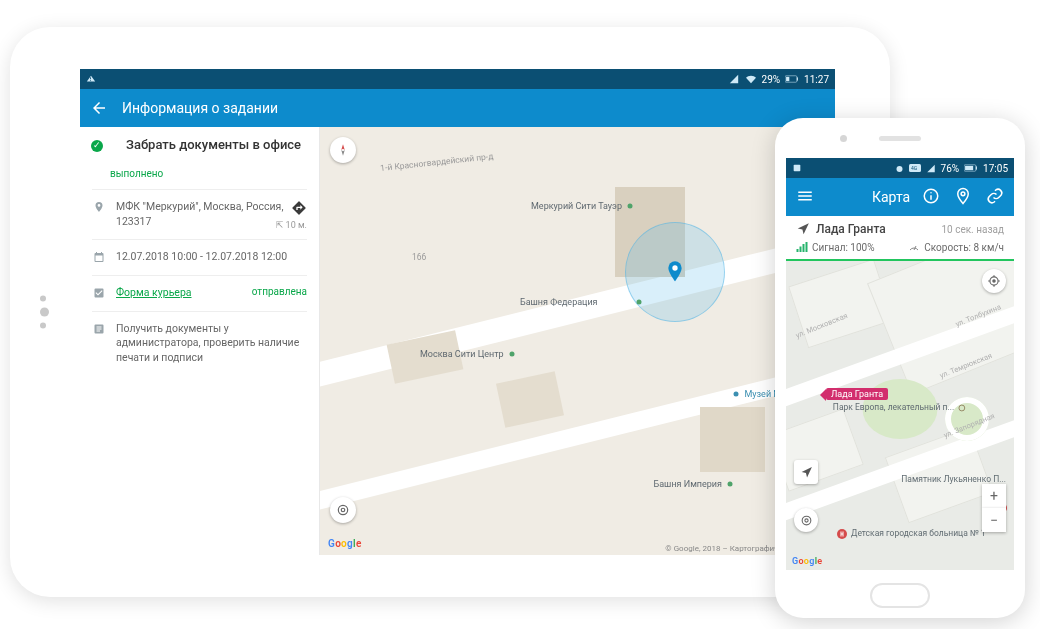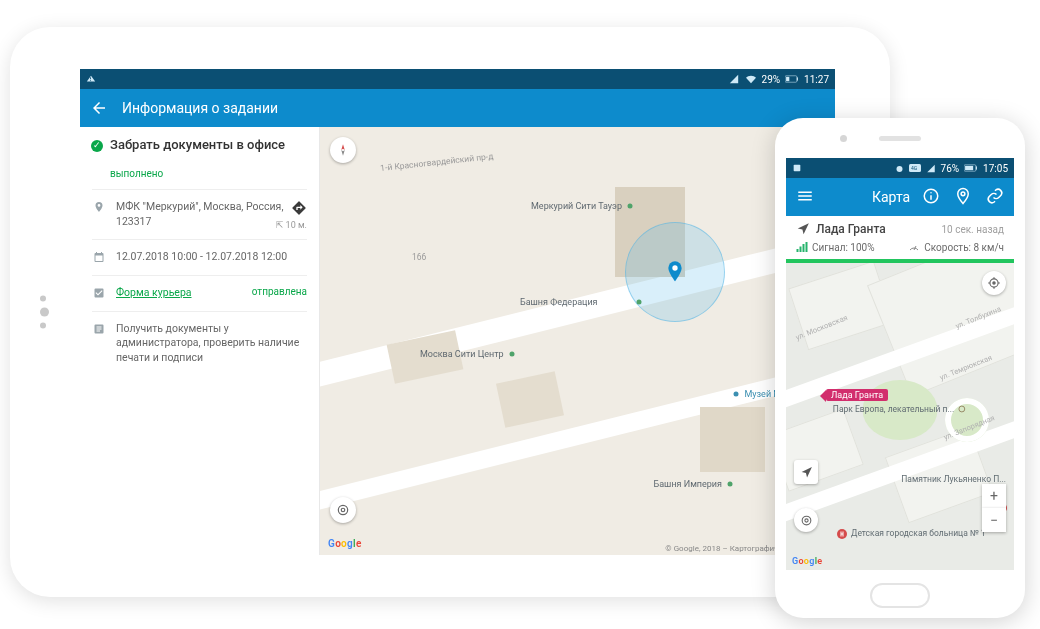--- a/index.html
+++ b/index.html
@@ -78,21 +78,21 @@
   .tablet-body { flex: 1; display: flex; min-height: 0; }
   .side-panel {
     width: 240px;
     background: #fff;
     border-right: 1px solid #e8e8e8;
     padding: 10px 12px;
     font-size: 11px;
     color: #555;
     overflow: hidden;
   }
-  .task-title { font-size: 13px; color: #333; font-weight: 500; padding-left: 18px; position: relative; }
+  .task-title { font-size: 13px; color: #333; font-weight: 500; padding-left: 34px; position: relative; }
   .task-title::before {
     content: '';
     position: absolute; left: -1px; top: 3px;
     width: 12px; height: 12px; border-radius: 50%;
     background: #0aa74a;
   }
   .task-title::after {
     content: '✓';
     position: absolute; left: 1px; top: 3px;
     color: #fff; font-size: 9px;
@@ -197,21 +197,21 @@
   .info-row {
     padding: 6px 10px 3px;
     font-size: 12px; color: #444;
     display: flex; align-items: center; gap: 6px;
   }
   .info-row .name { font-weight: 500; flex: 1; }
   .info-row .time { font-size: 10px; color: #a0a0a0; }
   .stats-row {
     display: flex; justify-content: space-between; padding: 2px 10px 6px;
     font-size: 10px; color: #6b6b6b;
-    border-bottom: 4px solid #22c55e;
+    border-bottom: 2px solid #22c55e;
   }
   .stats-row .cell { display: flex; align-items: center; gap: 4px; }
 
   .phone-map {
     flex: 1; position: relative;
     background: #e9ebe7; overflow: hidden;
   }
   .phone-map .block { position: absolute; background: #f2f3ef; border: 1px solid #e1e2dc; }
   .bA{left:10px;top:10px;width:90px;height:65px;transform:rotate(-18deg);}
   .bB{right:-20px;top:-10px;width:150px;height:120px;transform:rotate(-22deg);}

